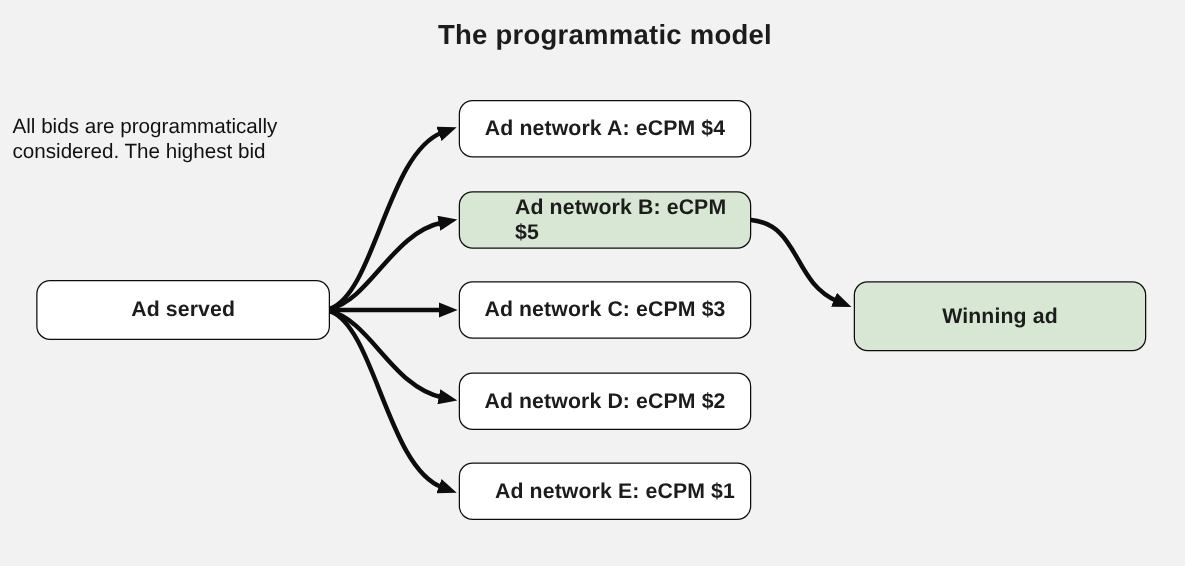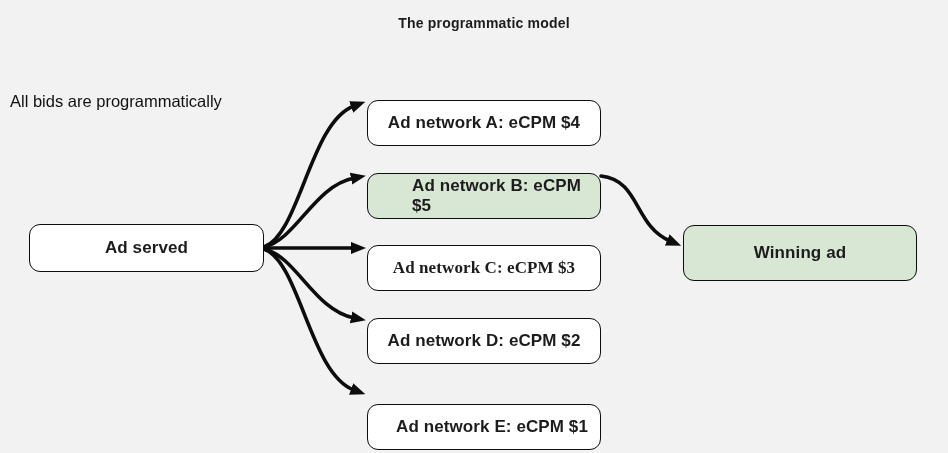--- a/index.html
+++ b/index.html
@@ -22,21 +22,21 @@
     fill:none;
     stroke:var(--stroke);
     stroke-width:3.6;
     stroke-linecap:round;
   }
   .arrows marker path{fill:var(--stroke);}
   .title{
     position:absolute;
     top:15px;left:20px;right:0;
     text-align:center;
-    font-size:14px;
+    font-size:22px;
     font-weight:700;
     color:var(--text);
     letter-spacing:.2px;
   }
   .annotation{
     position:absolute;
     top:91px;left:10px;width:250px;
     font-size:16.5px;
     line-height:20px;
     color:#111;
@@ -49,26 +49,26 @@
     background:var(--node-fill);
     border:1.6px solid var(--stroke);
     border-radius:11px;
     font-size:17px;
     font-weight:700;
     color:var(--text);
     letter-spacing:.1px;
   }
   .node.green{background:var(--highlight-fill);}
   .node.ad-request{left:29px;top:224px;width:235px;height:48px;}
-  .node.net{left:367px;width:234px;height:46px;margin-top:20px;}
+  .node.net{left:367px;width:234px;height:46px;}
   .node.net-a{top:80px;}
   .node.net-b{top:153px;padding-left:44px;}
-  .node.net-c{top:225px;font-family:Liberation Serif, serif;}
+  .node.net-c{top:225px;}
   .node.net-d{top:298px;}
-  .node.net-e{top:384px;padding-left:16px;}
+  .node.net-e{top:370px;padding-left:16px;}
   .node.winning{left:683px;top:225px;width:234px;height:56px;}
 </style>
 </head>
 <body>
 
 <div class="canvas">
 
   <svg class="arrows" viewBox="0 0 948 453" xmlns="http://www.w3.org/2000/svg">
     <defs>
       <marker id="arrowhead" viewBox="0 0 10 8" refX="2" refY="4" markerWidth="4.2" markerHeight="3.4" orient="auto-start-reverse">
@@ -80,20 +80,21 @@
     <path class="link" marker-end="url(#arrowhead)" d="M 264 248 H 354"></path>
     <path class="link" marker-end="url(#arrowhead)" d="M 264 249 C 296 256 314 310 354 318"></path>
     <path class="link" marker-end="url(#arrowhead)" d="M 264 249 C 300 262 310 374 354 390"></path>
     <path class="link" marker-end="url(#arrowhead)" d="M 601 176 C 640 180 634 226 670 241"></path>
   </svg>
 
   <h1 class="title">The programmatic model</h1>
 
   <div class="annotation">
     <div>All bids are programmatically</div>
+    <div>considered. The highest bid</div>
   </div>
 
   <div class="node ad-request">
     <span>Ad served</span>
   </div>
 
   <div class="node net net-a">
     <span>Ad network A: eCPM $4</span>
   </div>
   <div class="node net net-b green">

